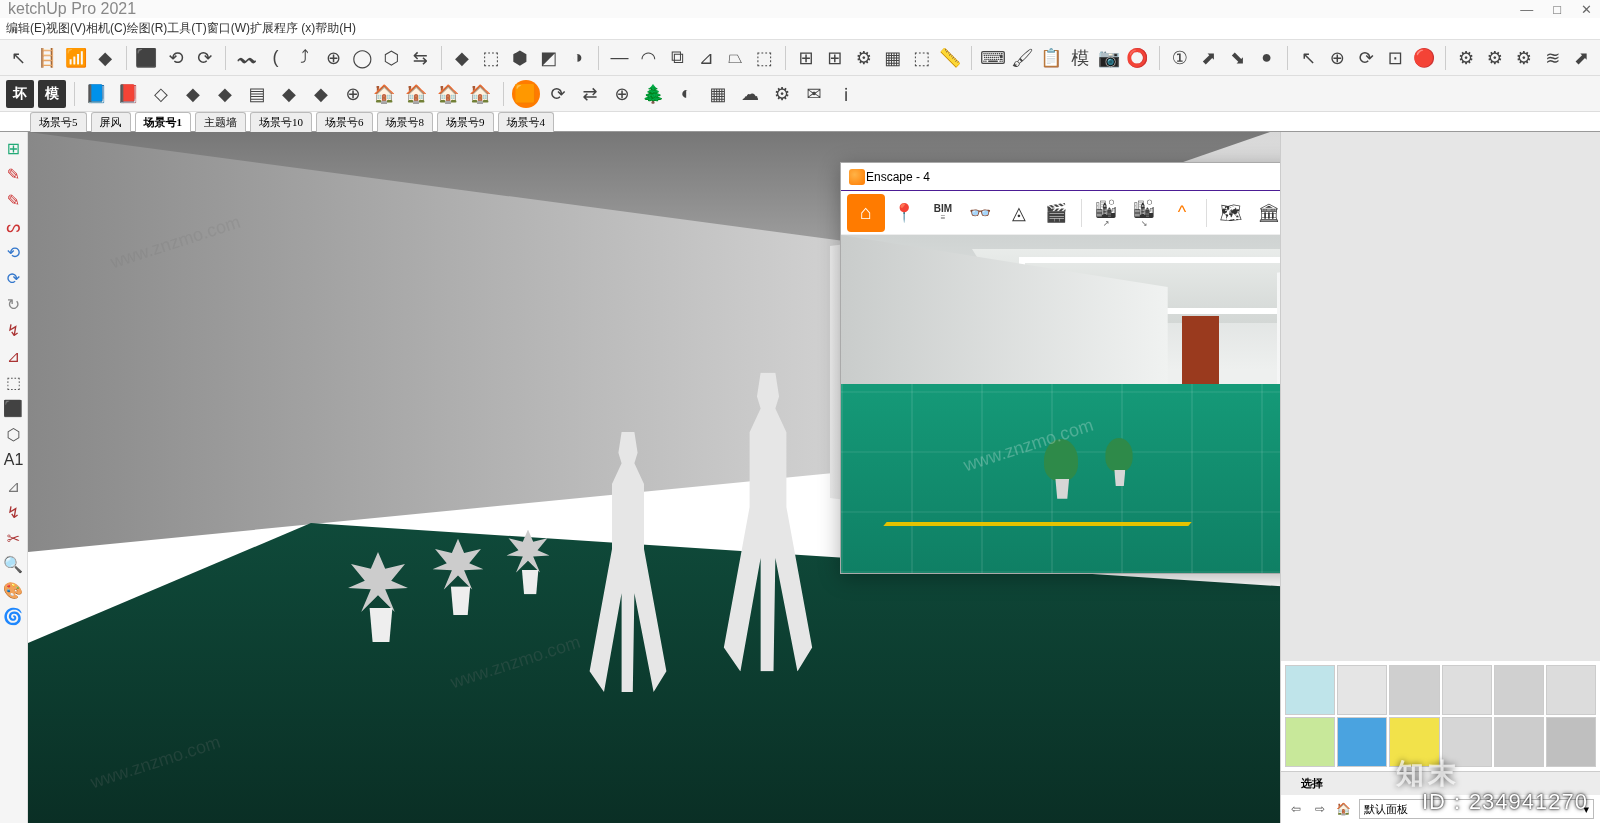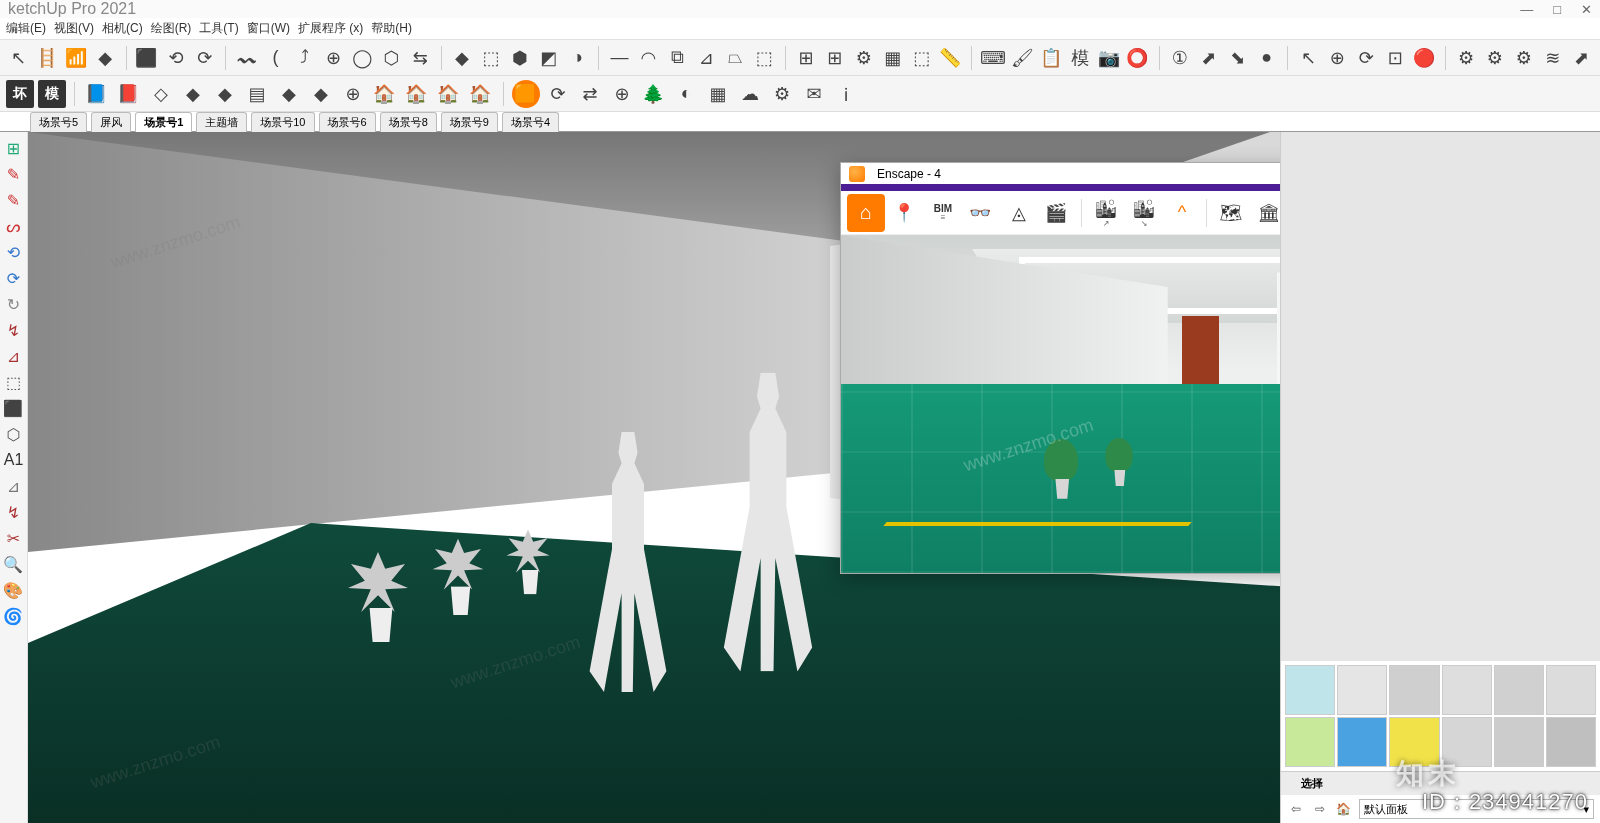--- a/index.html
+++ b/index.html
@@ -2,31 +2,31 @@
 <html><head>
 <meta charset="utf-8">
 <style>
   * { box-sizing: border-box; margin: 0; padding: 0; font-family: "Microsoft YaHei", Arial, sans-serif; }
   body { width: 1600px; height: 823px; background: #f0f0f0; overflow: hidden; position: relative; font-size: 12px; }
 
   .titlebar { height: 18px; background: #fafafa; color: #888; padding: 1px 8px; display: flex; align-items: center; justify-content: space-between; }
   .titlebar .title { font-size: 16px; }
   .titlebar .sysbtns { display: flex; gap: 20px; color: #666; font-size: 13px;}
 
-  .menubar { height: 22px; background: #fff; display: flex; align-items: center; padding: 0 6px; gap: 8px; border-bottom: 1px solid #e0e0e0; color: #333;}
+  .menubar { height: 22px; background: #fff; display: flex; align-items: center; padding: 0 6px; gap: 0; border-bottom: 1px solid #e0e0e0; color: #333;}
   .menubar span { font-size: 12px; cursor: default; }
 
   .toolbar-row { height: 36px; background: #f5f5f5; border-bottom: 1px solid #ddd; display: flex; align-items: center; padding: 2px 6px; gap: 4px; overflow: hidden;}
   .tool-btn { width: 28px; height: 28px; display: flex; align-items: center; justify-content: center; border-radius: 3px; font-size: 18px; color: #444; }
   .sep { width: 1px; height: 24px; background: #ccc; margin: 0 4px; }
 
   .tb-badge { width: 28px; height: 28px; background: #333; color: #fff; display:flex; align-items:center; justify-content:center; font-size:14px; font-weight:bold; border-radius:2px;}
 
   .scene-tabs { height: 20px; background: #fff; display: flex; align-items: flex-end; padding: 0 30px; gap: 4px; border-bottom: 1px solid #999;}
-  .scene-tab { padding: 2px 8px; font-size: 11px; border: 1px solid #bbb; border-bottom: none; background: #eee; border-radius: 3px 3px 0 0; position: relative; top: 1px;}
+  .scene-tab { padding: 2px 8px; font-size: 11px; border: 1px solid #bbb; border-bottom: none; background: #eee; border-radius: 3px 3px 0 0; position: relative; top: 1px; font-family: Liberation Serif, serif;}
   .scene-tab.active { background: #fff; font-weight: bold;}
 
   .workspace { position: relative; width: 1600px; height: 691px; background: #fff; }
 
   .left-tools { position: absolute; left: 0; top: 0; width: 28px; height: 100%; background: #f5f5f5; border-right: 1px solid #ddd; display:flex; flex-direction:column; align-items:center; gap:2px; padding-top:4px;}
   .left-tools .lt { width:24px; height:24px; display:flex; align-items:center; justify-content:center; font-size:16px; border-radius:3px;}
 
   .viewport { position: absolute; left: 28px; top: 0; right: 0; bottom: 0; background: linear-gradient(#d8d8d8, #fff 40%, #fff); overflow:hidden;}
 
   
@@ -38,21 +38,21 @@
   .door { position:absolute; left:52%; top:210px; width:40px; height:110px; background:#a84c1e;}
   .figure { position:absolute; width:80px; height:260px; background:#e6e6e6; clip-path: polygon(42% 0,58% 0,62% 8%,58% 12%,70% 20%,70% 45%,98% 92%,82% 100%,58% 62%,56% 100%,42% 100%,42% 62%,20% 100%,2% 92%,30% 45%,30% 20%,42% 12%,38% 8%);}
   .fig1 { left:560px; top:300px; transform:scale(1);}
   .fig2 { left:700px; top:260px; transform:scale(1.15);}
   .planter { position:absolute; width:60px; height:90px; }
   .planter .pot{ position:absolute; bottom:0; left:18px; width:30px; height:34px; background:#eee; clip-path: polygon(12% 0,88% 0,78% 100%,22% 100%);}
   .planter .lv{ position:absolute; top:0; left:0; width:60px; height:60px; background:#ccc; clip-path: polygon(50% 0,62% 28%,95% 20%,72% 48%,100% 60%,62% 62%,78% 100%,50% 72%,22% 100%,38% 62%,0 60%,28% 48%,5% 20%,38% 28%);}
 
   
   .enscape-win { position:absolute; left:812px; top:30px; width:728px; height:412px; background:#fff; box-shadow: 0 4px 20px rgba(0,0,0,.3); border:1px solid #aaa; display:flex; flex-direction:column;}
-  .enscape-title { height:28px; background:#fff; display:flex; align-items:center; padding:0 8px; gap:12px; border-bottom:7px solid #4c1d95;}
+  .enscape-title { height:28px; background:#fff; display:flex; align-items:center; padding:0 8px; gap:1px; border-bottom:1px solid #4c1d95;}
   .ens-logo { width:16px; height:16px; background: radial-gradient(circle at 35% 35%, #ffb347, #ff7b00); border-radius:3px;}
   .enscape-title .spacer { flex:1;}
   .enscape-title .wb { width:36px; text-align:center; font-size:13px; color:#444;}
   .enscape-tools { height:44px; display:flex; align-items:center; padding:0 6px; gap:2px; border-bottom:1px solid #eee;}
   .ens-home { width:38px; height:38px; background:#ff7b00; border-radius:4px; color:#fff; display:flex; align-items:center; justify-content:center; font-size:20px;}
   .ens-btn { width:36px; height:36px; display:flex; flex-direction:column; align-items:center; justify-content:center; color:#333; font-size:18px; border-radius:4px;}
   .ens-btn small{ font-size:8px; line-height:1; color:#666;}
   .ens-sep { width:1px; height:28px; background:#ddd; margin:0 4px;}
   .ens-view { flex:1; position:relative; background:linear-gradient(#cfd3d2,#eef0ef 40%,#eef0ef); overflow:hidden;}
   .ev-floor{ position:absolute; left:0; right:0; bottom:0; height:56%; background:linear-gradient(#159a78,#0f7f64);}

